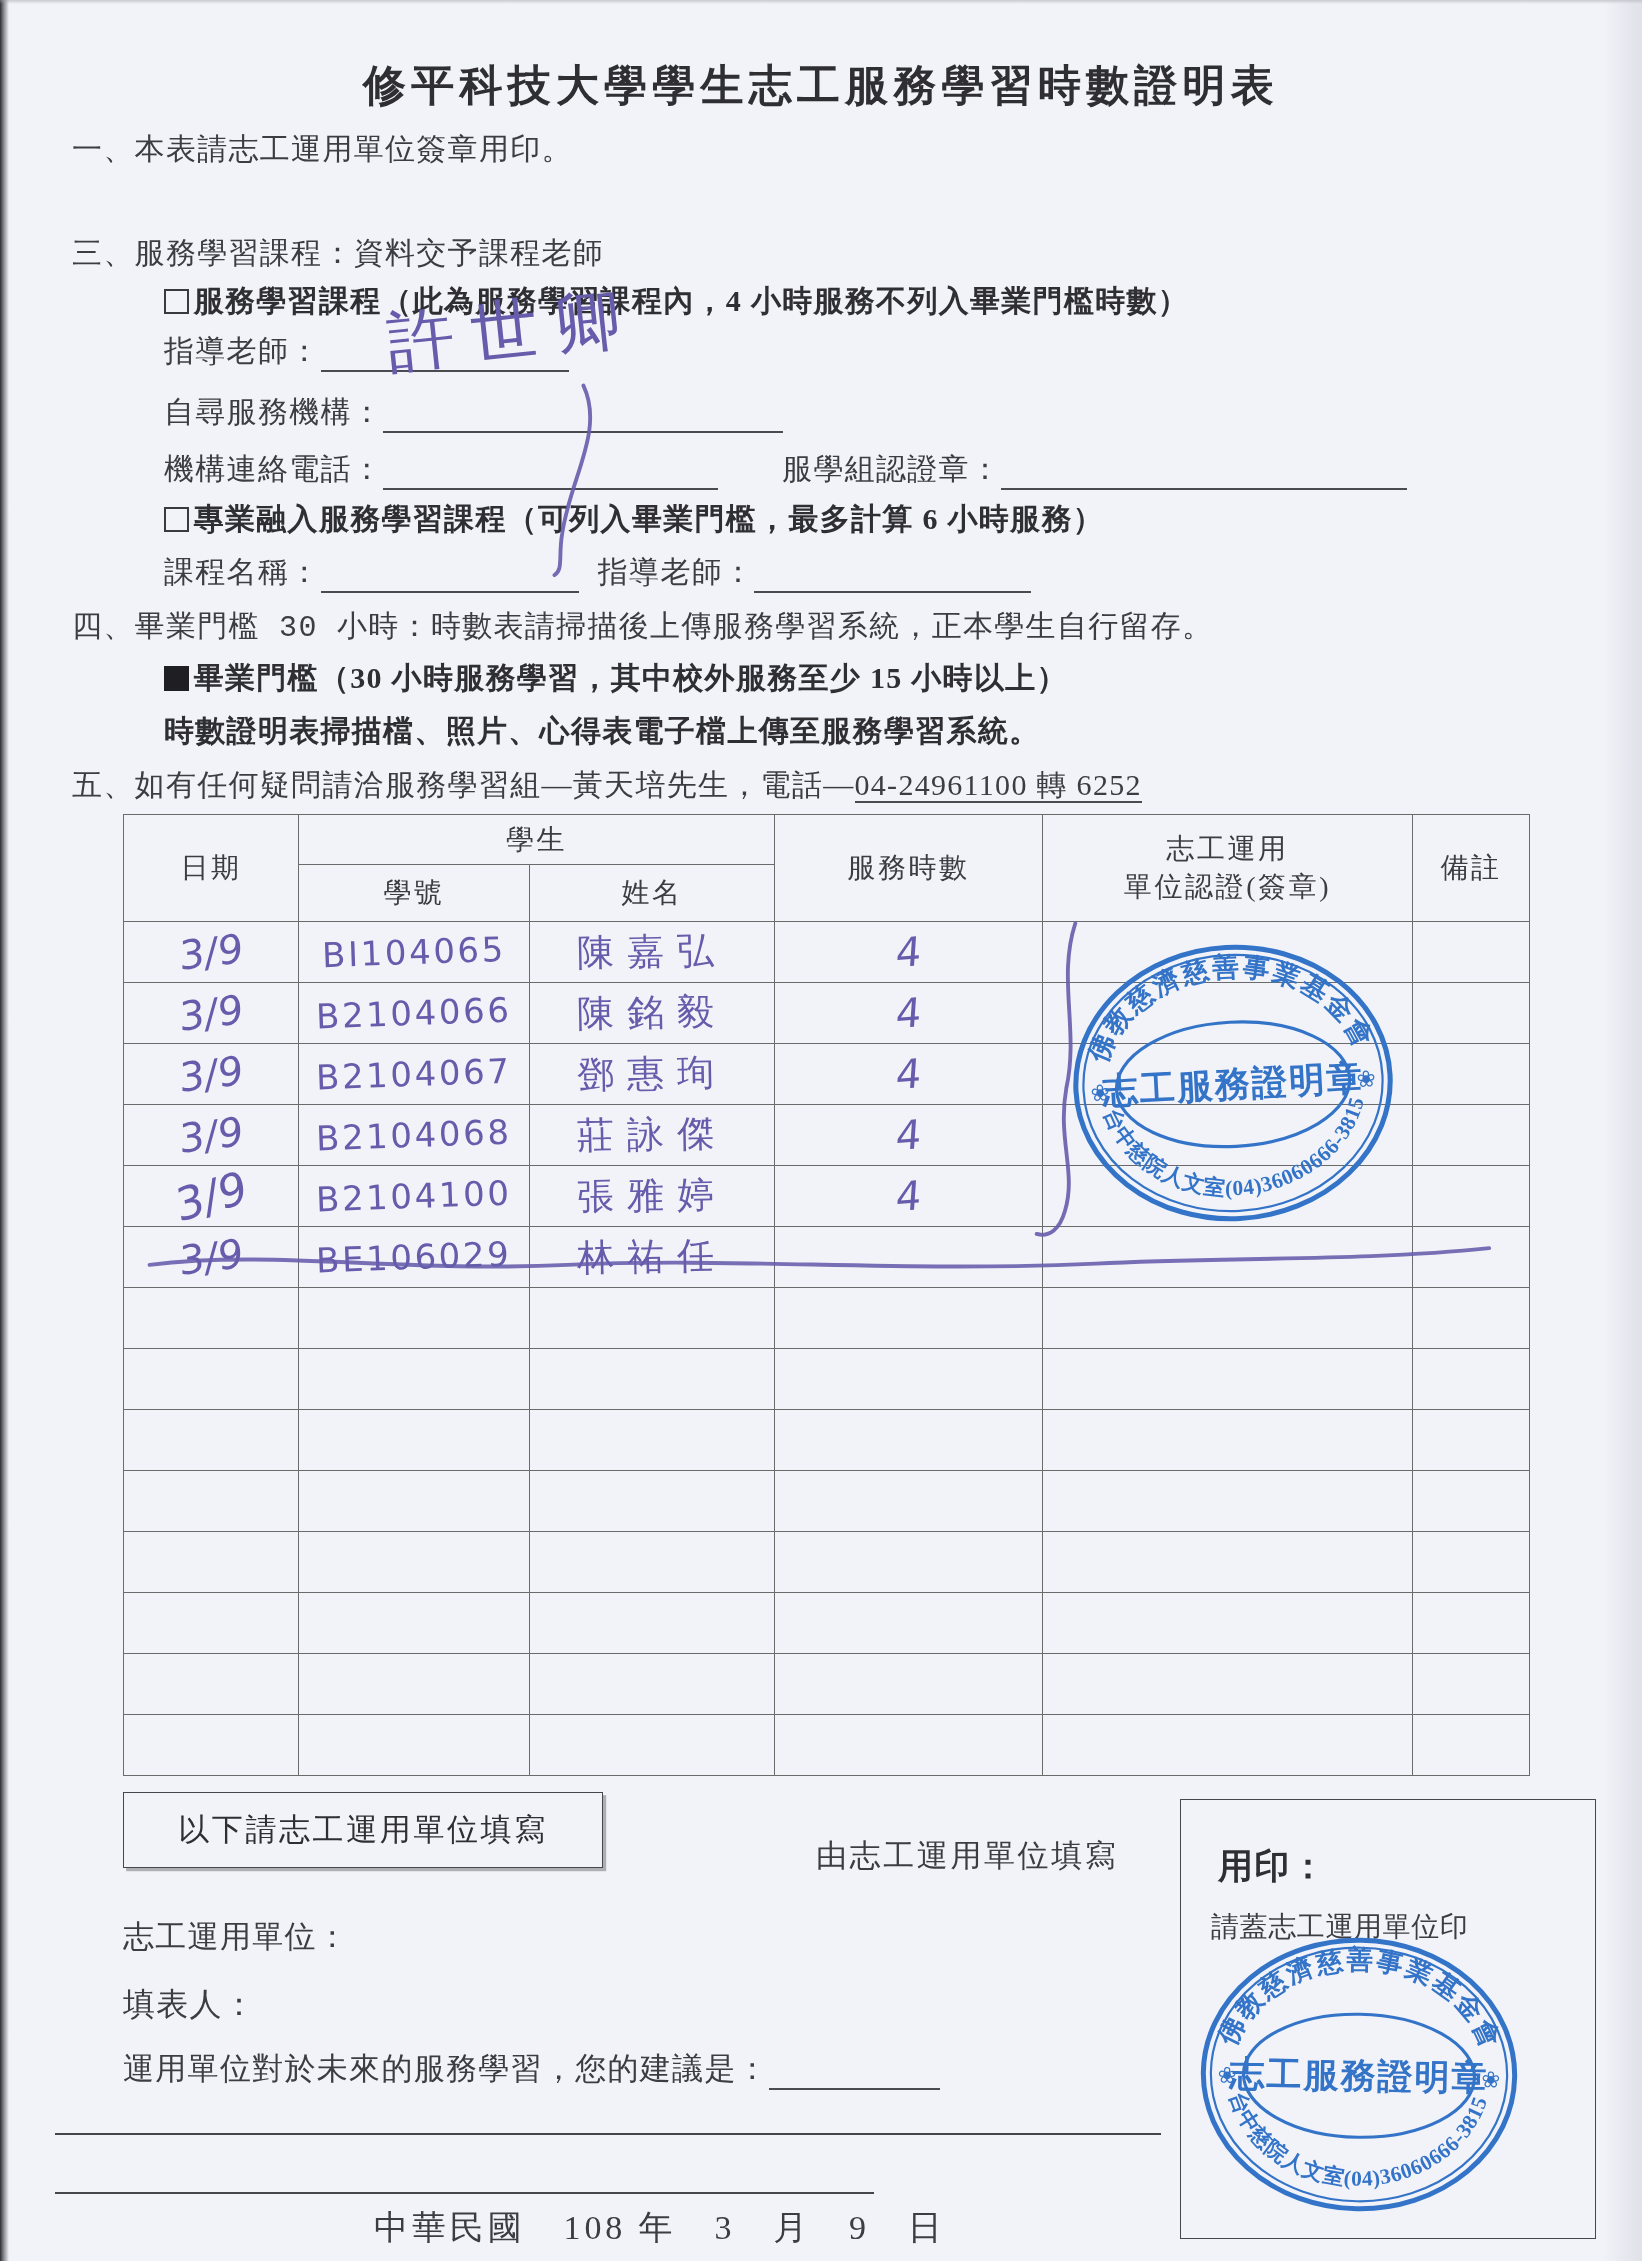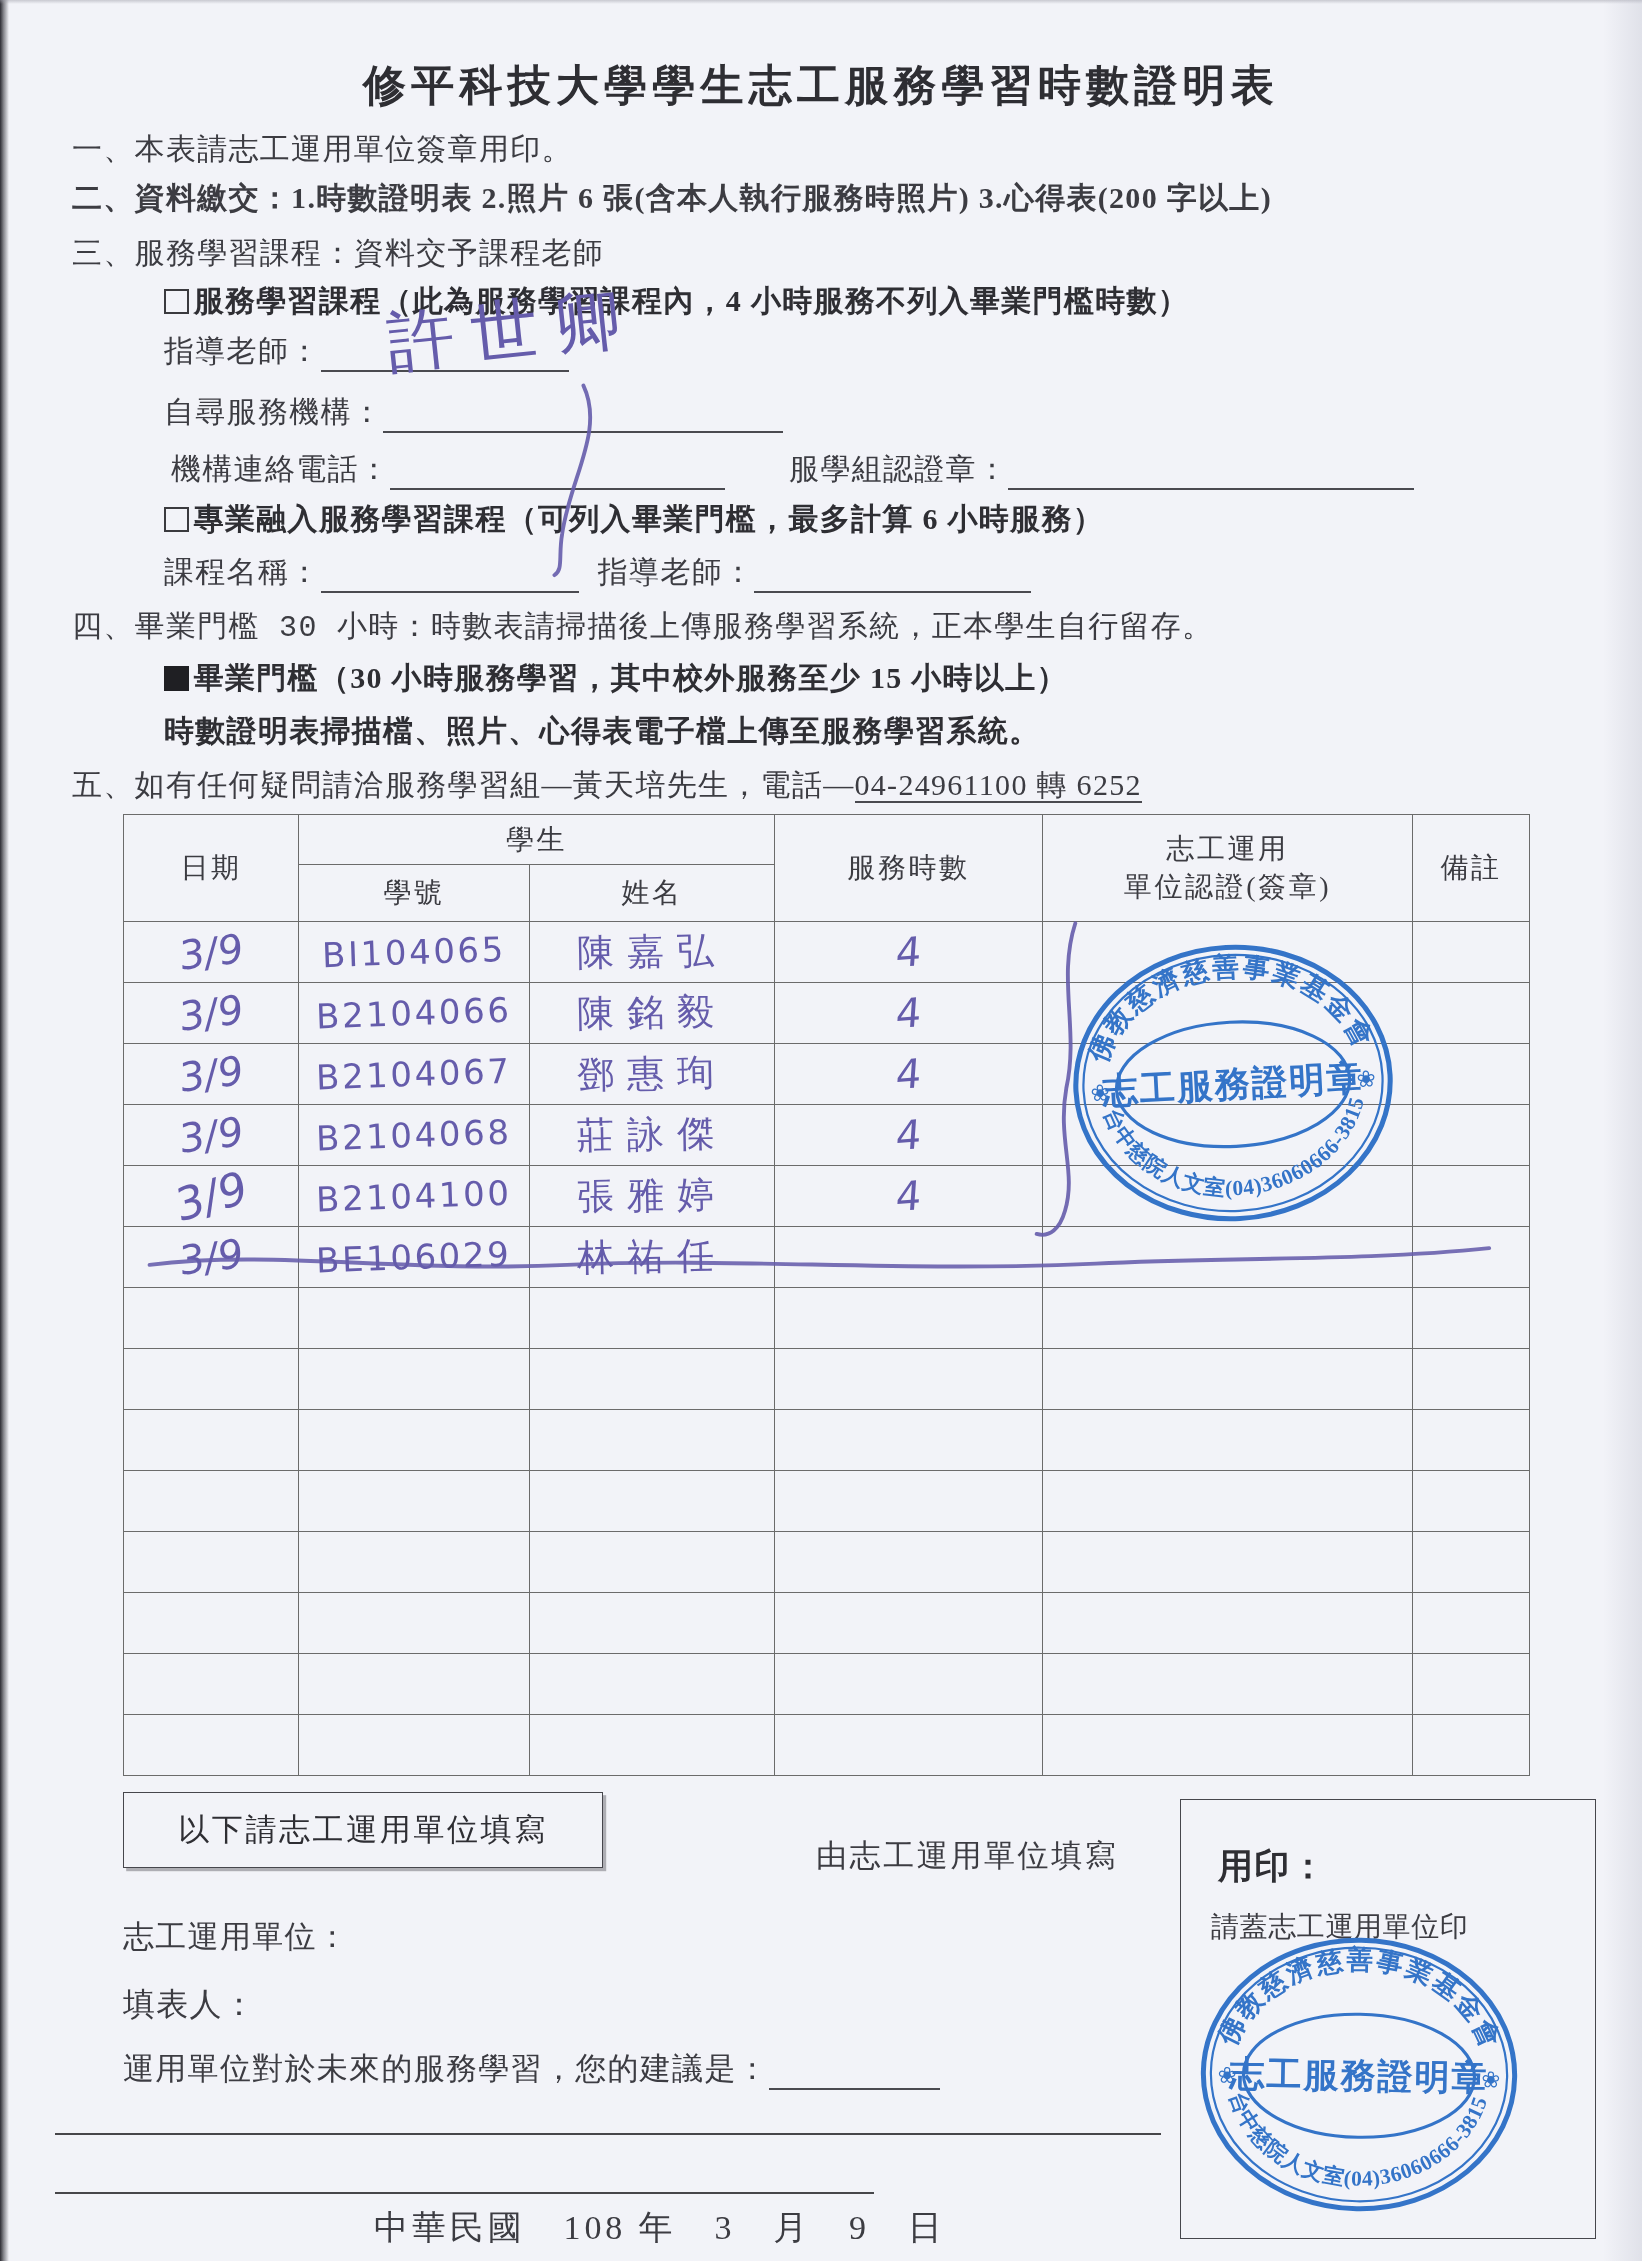--- a/index.html
+++ b/index.html
@@ -73,39 +73,38 @@
 
 <div class="page">
 
   <div class="scan-edge-left"></div>
   <div class="scan-edge-top"></div>
   <div class="scan-shade"></div>
 
   <div class="abs title">修平科技大學學生志工服務學習時數證明表</div>
 
   <div class="abs bodyline" style="left:72px;top:129px;">一、本表請志工運用單位簽章用印。</div>
-  <div class="abs bodyline semib" style="left:72px;top:178px;">二、資料繳交：1.時數證明表 2.照片 6 張(含本人執行服務時照片) 3.心得表(200 字以上)</div>
   <div class="abs bodyline" style="left:72px;top:233px;">三、服務學習課程：資料交予課程老師</div>
 
   <div class="abs bodyline" style="left:164px;top:281px;">
     <span class="checkbox"></span><span class="b">服務學習課程</span><span class="b">（此為服務學習課程內，4 小時服務不列入畢業門檻時數）</span>
   </div>
 
   <div class="abs fieldrow" style="left:164px;top:331px;">
     <span>指導老師：</span>
     <span class="blank" style="width:248px;"></span>
   </div>
   <div class="abs hand-advisor" style="left:387px;top:285px;">許世卿</div>
 
   <div class="abs fieldrow" style="left:164px;top:392px;">
     <span>自尋服務機構：</span>
     <span class="blank" style="width:400px;"></span>
   </div>
 
-  <div class="abs fieldrow" style="left:164px;top:449px;margin-left:7px;">
+  <div class="abs fieldrow" style="left:164px;top:449px;">
     <span>機構連絡電話：</span>
     <span class="blank" style="width:335px;"></span>
     <span style="width:64px;display:inline-block;"></span>
     <span>服學組認證章：</span>
     <span class="blank" style="width:406px;"></span>
   </div>
 
   <div class="abs bodyline" style="left:164px;top:499px;">
     <span class="checkbox"></span><span class="b">專業融入服務學習課程</span><span class="b">（可列入畢業門檻，最多計算 6 小時服務）</span>
   </div>

